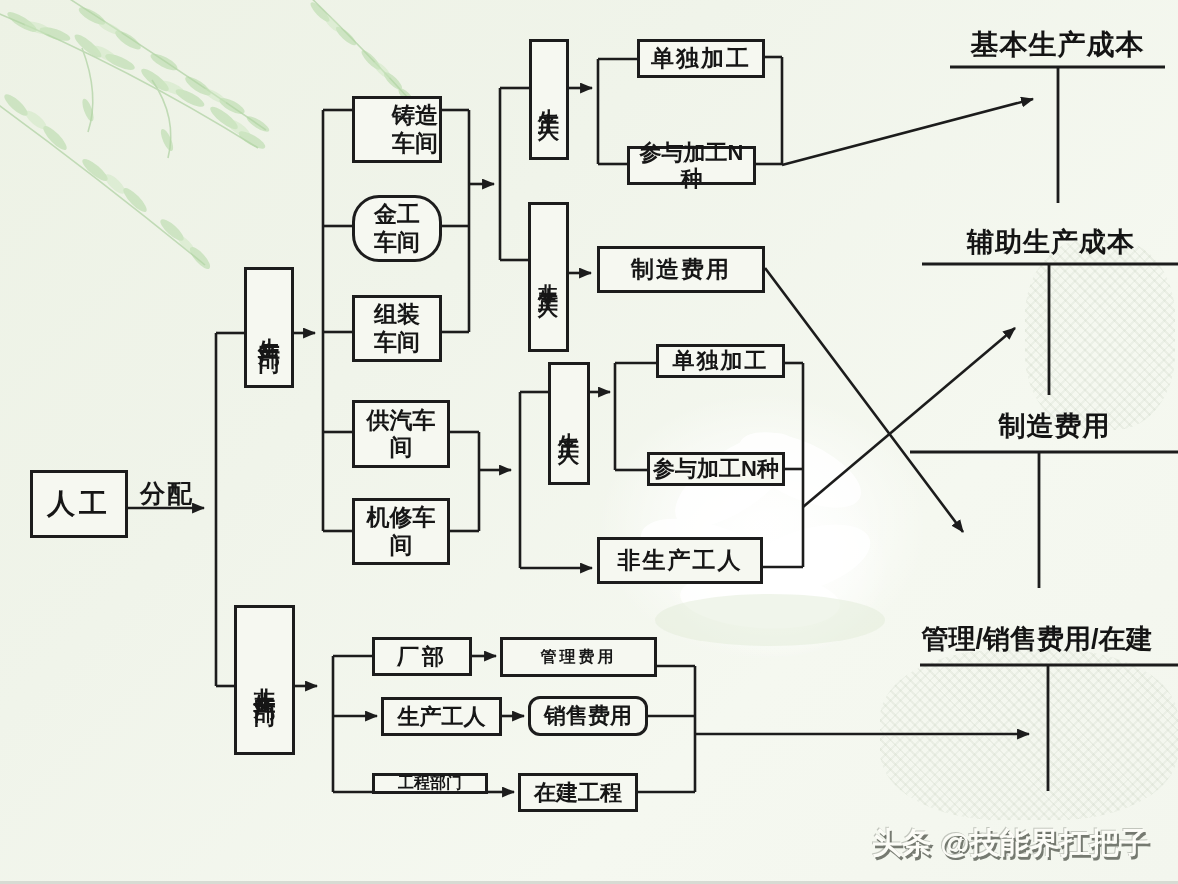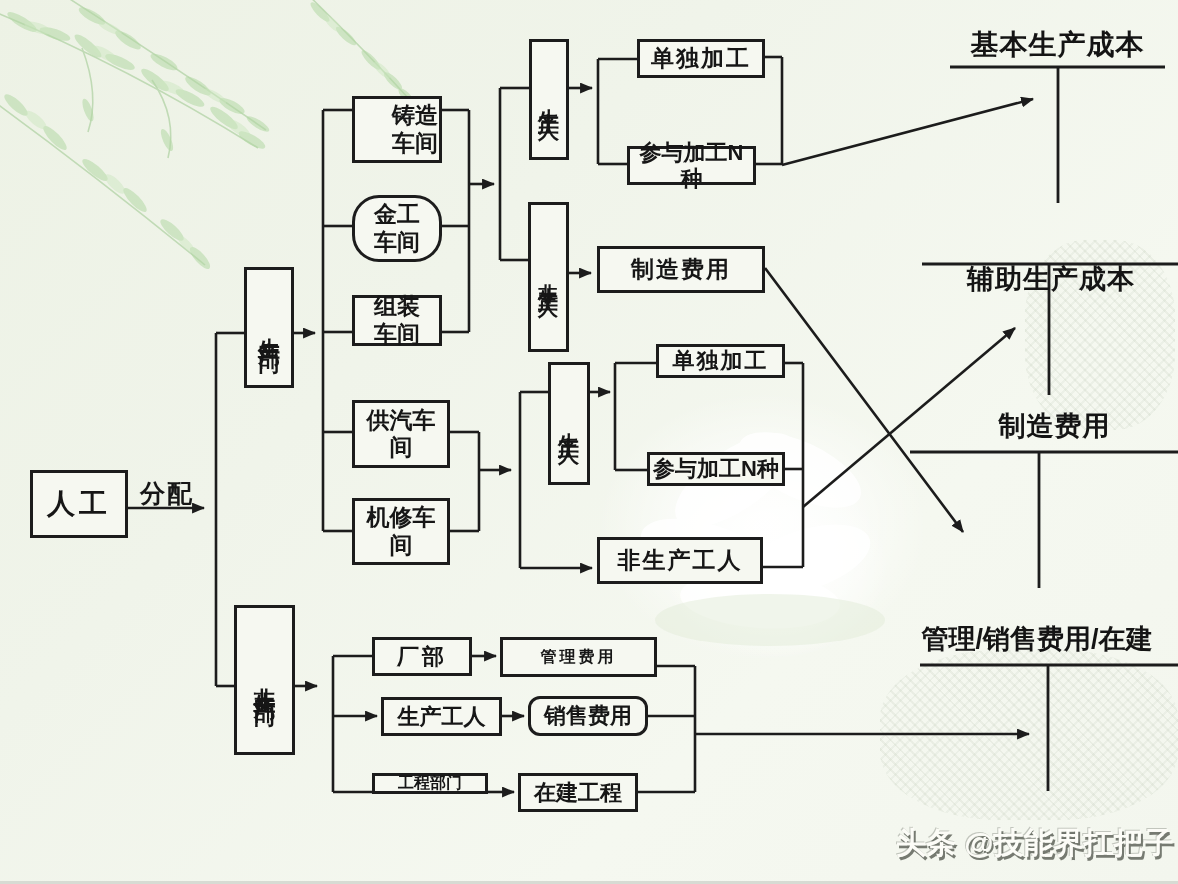--- a/index.html
+++ b/index.html
@@ -54,21 +54,20 @@
       repeating-linear-gradient(45deg,rgba(140,160,130,0.10) 0 2px,rgba(0,0,0,0) 2px 7px),
       repeating-linear-gradient(-45deg,rgba(140,160,130,0.08) 0 2px,rgba(0,0,0,0) 2px 7px);
     border-radius:40%;
   }
   .watermark{
     position:absolute;
     font-weight:700;
     color:#fcfcf7;
     text-shadow:2px 3px 0 rgba(95,100,90,0.85),-1px -1px 0 rgba(120,126,114,0.4);
     white-space:nowrap;
-    margin-left:24px;
   }
   .bottom-strip{
     position:absolute;left:0;bottom:0;width:1178px;height:3px;
     background:#d7dbd3;
   }
 </style>
 </head>
 <body>
 
 <div id="canvas">
@@ -231,21 +230,21 @@
   <div class="box" style="left:30px;top:470px;width:98px;height:68px;font-size:28px;letter-spacing:4px;">人工</div>
   <div class="flowlabel" style="left:140px;top:477px;font-size:25px;letter-spacing:2px;">分配</div>
 
   <div class="box vbox" style="left:244px;top:267px;width:50px;height:121px;font-size:22px;">生产部门</div>
   <div class="box vbox" style="left:234px;top:605px;width:61px;height:150px;font-size:22px;">非生产部门</div>
 
   <div class="box" style="left:352px;top:96px;width:90px;height:67px;font-size:23px;padding-left:36px;">铸造
 车间</div>
   <div class="box" style="left:352px;top:195px;width:90px;height:67px;font-size:23px;border-radius:27px;">金工
 车间</div>
-  <div class="box" style="left:352px;top:295px;width:90px;height:51px;font-size:23px;">组装
+  <div class="box" style="left:352px;top:295px;width:90px;height:67px;font-size:23px;">组装
 车间</div>
   <div class="box" style="left:352px;top:400px;width:98px;height:68px;font-size:23px;">供汽车
 间</div>
   <div class="box" style="left:352px;top:498px;width:98px;height:67px;font-size:23px;">机修车
 间</div>
 
   <div class="box vbox" style="left:529px;top:39px;width:40px;height:121px;font-size:21px;">生产工人</div>
   <div class="box vbox" style="left:528px;top:202px;width:41px;height:150px;font-size:20px;">非生产工人</div>
 
   <div class="box" style="left:637px;top:39px;width:128px;height:39px;font-size:23px;letter-spacing:2px;">单独加工</div>
@@ -258,20 +257,20 @@
   <div class="box" style="left:597px;top:537px;width:166px;height:47px;font-size:23px;letter-spacing:2px;">非生产工人</div>
 
   <div class="box" style="left:372px;top:637px;width:100px;height:39px;font-size:22px;letter-spacing:3px;">厂部</div>
   <div class="box" style="left:500px;top:637px;width:157px;height:40px;font-size:16px;letter-spacing:3px;">管理费用</div>
   <div class="box" style="left:381px;top:697px;width:121px;height:39px;font-size:22px;">生产工人</div>
   <div class="box" style="left:528px;top:696px;width:120px;height:40px;font-size:22px;border-radius:12px;">销售费用</div>
   <div class="box" style="left:372px;top:773px;width:116px;height:21px;font-size:16px;">工程部门</div>
   <div class="box" style="left:518px;top:773px;width:120px;height:39px;font-size:22px;">在建工程</div>
 
   <div class="ttitle" style="left:945px;top:26px;width:225px;font-size:28px;">基本生产成本</div>
-  <div class="ttitle" style="left:940px;top:224px;width:222px;font-size:27px;margin-top:37px;">辅助生产成本</div>
+  <div class="ttitle" style="left:940px;top:224px;width:222px;font-size:27px;">辅助生产成本</div>
   <div class="ttitle" style="left:972px;top:408px;width:165px;font-size:27px;">制造费用</div>
   <div class="ttitle" style="left:893px;top:621px;width:288px;font-size:27px;letter-spacing:0;">管理/销售费用/在建</div>
 
   <div class="watermark" style="left:872px;top:823px;font-size:30px;">头条 @技能界扛把子</div>
 
   <div class="bottom-strip"></div>
 </div>
 
 </body></html>

